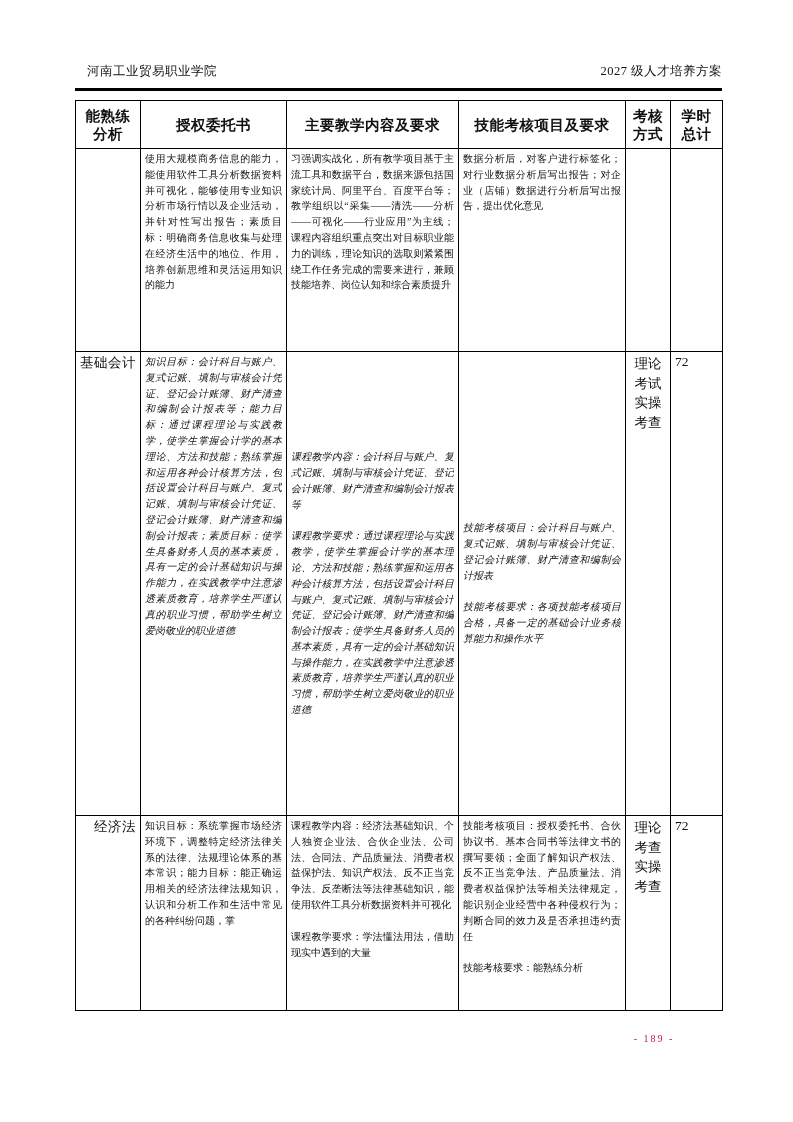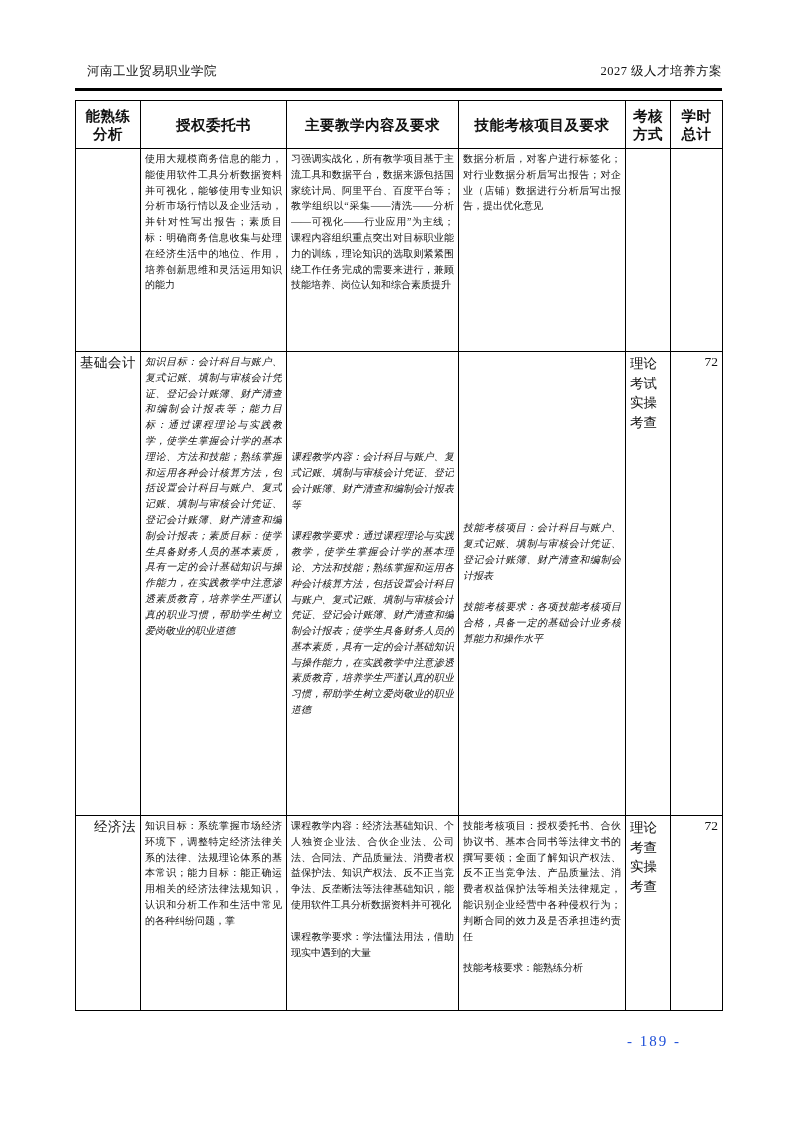--- a/index.html
+++ b/index.html
@@ -68,40 +68,41 @@
   .p-gap { margin-top: 16px; }
   td.course-cell {
     text-align: right;
     vertical-align: middle;
     font-size: 13.5px;
     white-space: nowrap;
     padding: 0;
     letter-spacing: 0.5px;
   }
   td.method-cell {
+    text-align: center;
     vertical-align: middle;
     font-size: 13.5px;
     line-height: 19.5px;
     padding: 2px 1px;
     margin-top: 20px;
   }
   td.hours-cell {
-    text-align: right;
+    text-align: left;
     vertical-align: middle;
     font-size: 13.5px;
   }
   .page-number {
     position: absolute;
     top: 1033px;
     left: 598px;
     width: 112px;
     text-align: center;
-    font-size: 15px;
+    font-size: 10px;
     letter-spacing: 2px;
-    color: #1d4ed8;
+    color: #be185d;
   }
 </style>
 </head>
 <body>
 
 <div class="page">
 
   <div class="running-header">
     <span>河南工业贸易职业学院</span>
     <span>2027 级人才培养方案</span>

